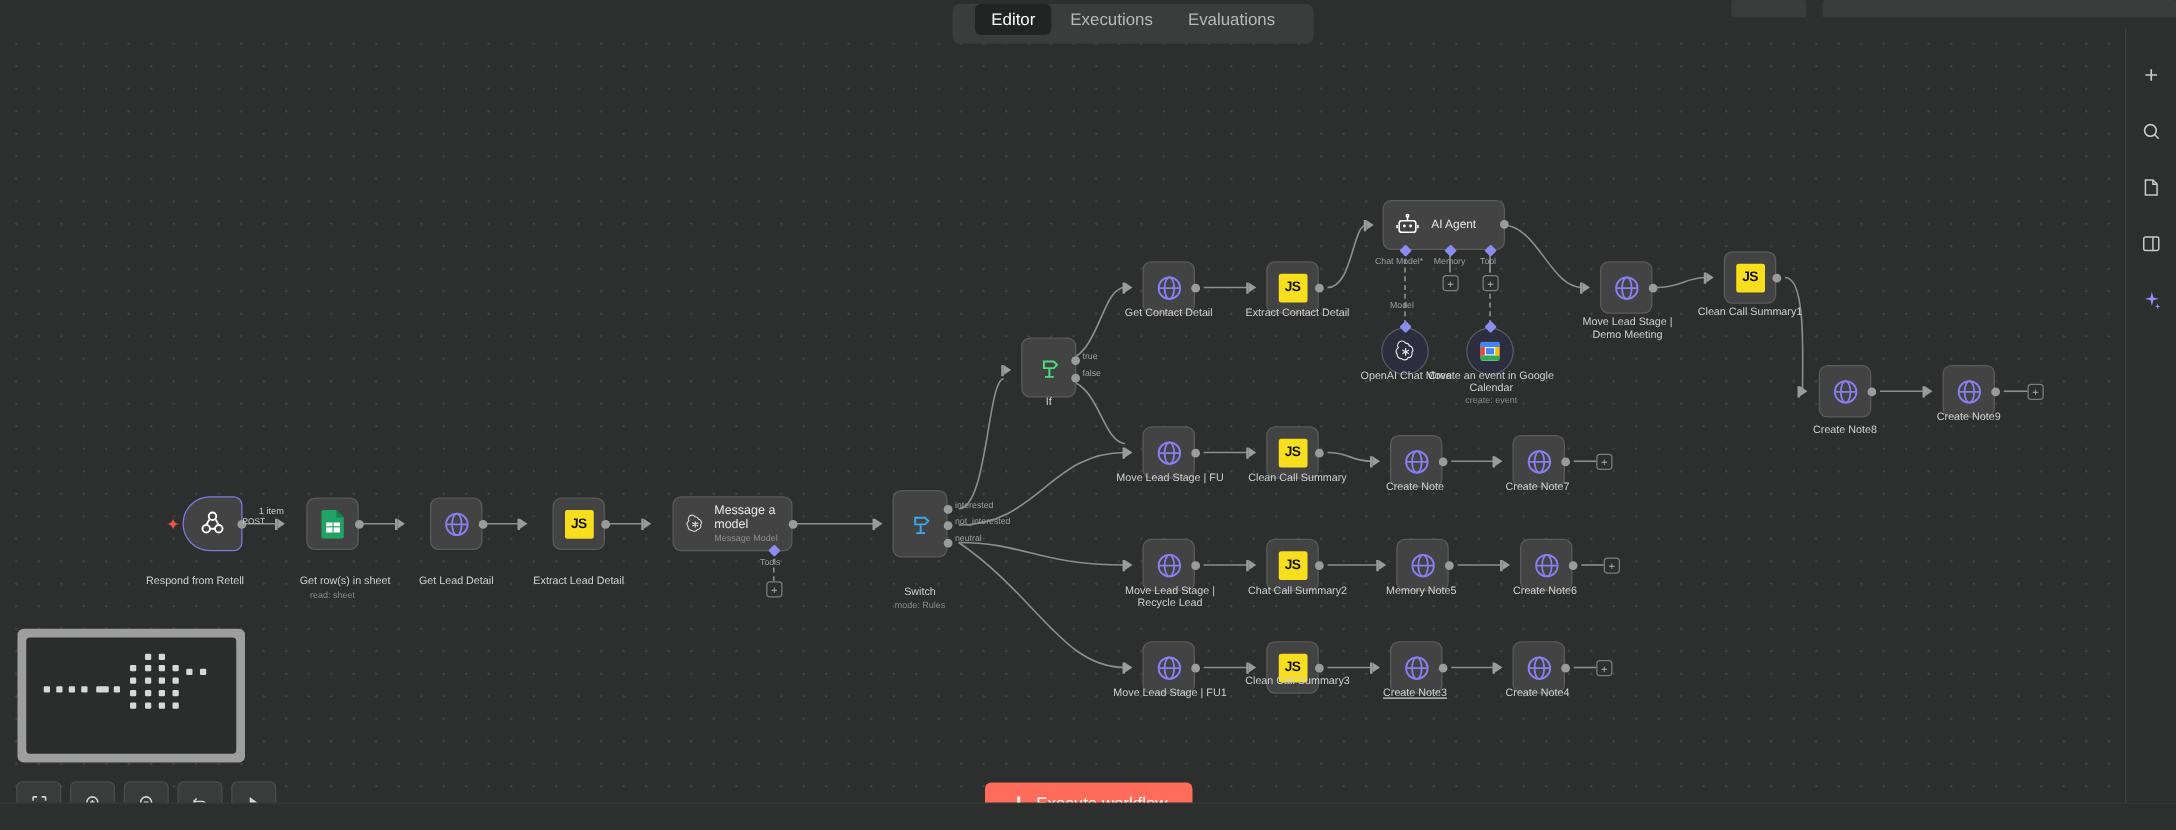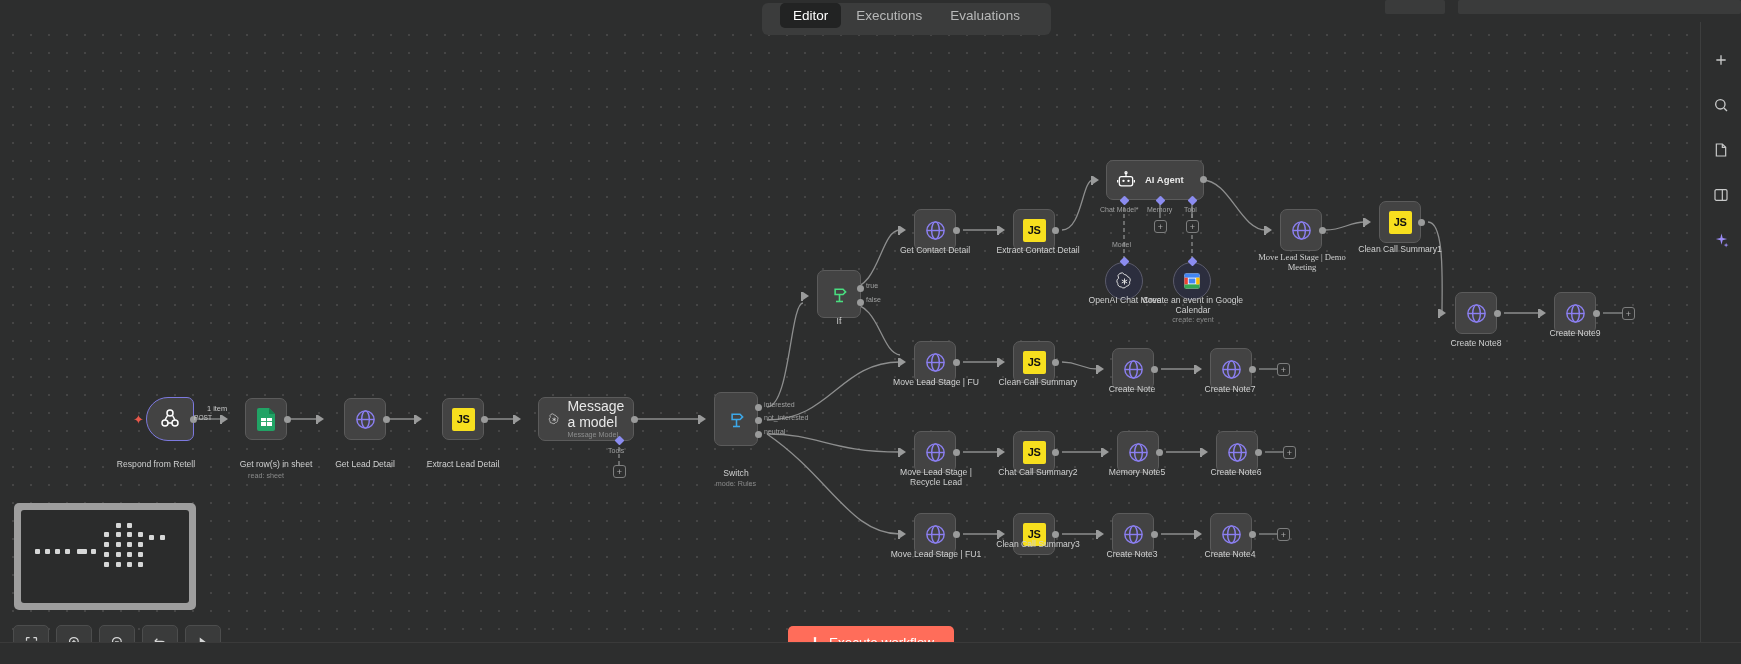--- a/index.html
+++ b/index.html
@@ -104,21 +104,21 @@
     justify-content: flex-start;
     padding-left: 9px; gap: 9px;
   }
   .node.circ {
     width: 38px; height: 38px;
     border-radius: 50%;
     background: #2c2e3e;
     border: 1px solid #5b5b6b;
   }
   .node .ttl {
-    font-size: 14px; color: #e8e8e8; line-height: 1.15;
+    font-size: 10px; color: #e8e8e8; line-height: 1.15;
   }
   .node .sub { font-size: 7.2px; color: #8d8e8e; line-height:1.15; margin-top:1px; }
 
   .nlabel {
     position: absolute;
     font-size: 8.6px;
     color: #d0d1d1;
     text-align: center;
     line-height: 1.2;
     z-index: 21;
@@ -435,21 +435,21 @@
     <div class="node agent" style="left:1106px; top:138px; width:98px; height:40px;">
       <svg width="20" height="20" viewBox="0 0 24 24" fill="none" stroke="#fff" stroke-width="1.5">
         <rect x="4" y="8" width="16" height="11" rx="2.5"></rect>
         <circle cx="9" cy="13" r="1.4" fill="#fff" stroke="none"></circle>
         <circle cx="15" cy="13" r="1.4" fill="#fff" stroke="none"></circle>
         <path d="M12 4v4"></path>
           <circle cx="12" cy="3.2" r="1.2"></circle>
         <path d="M2 12v3"></path>
           <path d="M22 12v3"></path>
       </svg>
-      <div class="ttl" style="font-size:9.5px;font-weight:bold;">AI Agent</div>
+      <div class="ttl" style="font-size:9.5px;">AI Agent</div>
     </div>
     <div class="port" style="left:1200px; top:154px;"></div>
 
     <div class="port" style="left:1121px; top:175px; width:7px;height:7px;transform:rotate(45deg);border-radius:1px;background:#8b8cf0;"></div>
     <div class="port" style="left:1157px; top:175px; width:7px;height:7px;transform:rotate(45deg);border-radius:1px;background:#8b8cf0;"></div>
     <div class="port" style="left:1189px; top:175px; width:7px;height:7px;transform:rotate(45deg);border-radius:1px;background:#8b8cf0;"></div>
     <div class="portlbl" style="left:1100px; top:184px;">Chat Model*</div>
     <div class="portlbl" style="left:1147px; top:184px;">Memory</div>
     <div class="portlbl" style="left:1184px; top:184px;">Tool</div>
     <div class="plusbox" style="left:1154px; top:198px;">+</div>
@@ -482,21 +482,21 @@
     <div class="arrowbar" style="left:1264px; top:204px;"></div>
     <div class="arrow" style="left:1266px; top:204px;"></div>
     <div class="node sq" style="left:1280px; top:187px;">
       <svg width="23" height="23" viewBox="0 0 24 24" fill="none" stroke="#8b7ff0" stroke-width="1.5">
         <circle cx="12" cy="12" r="9"></circle>
           <path d="M3 12h18"></path>
           <ellipse cx="12" cy="12" rx="4" ry="9"></ellipse>
       </svg>
     </div>
     <div class="port" style="left:1319px; top:205px;"></div>
-    <div class="nlabel" style="left:1254px; top:230px; width:96px;font-family:Liberation Serif, serif;">Move Lead Stage | Demo Meeting</div>
+    <div class="nlabel" style="left:1254px; top:230px; width:96px;">Move Lead Stage | Demo Meeting</div>
 
     <div class="arrowbar" style="left:1363px; top:196px;"></div>
     <div class="arrow" style="left:1365px; top:196px;"></div>
     <div class="node sq" style="left:1379px; top:179px;">
       <div class="jsicon">JS</div>
     </div>
     <div class="port" style="left:1418px; top:197px;"></div>
     <div class="nlabel" style="left:1345px; top:222px; width:110px;">Clean Call Summary1</div>
 
     <div class="arrowbar" style="left:1438px; top:287px;"></div>
@@ -637,21 +637,21 @@
     <div class="arrowbar" style="left:1096px; top:508px;"></div>
     <div class="arrow" style="left:1098px; top:508px;"></div>
     <div class="node sq" style="left:1112px; top:491px;">
       <svg width="23" height="23" viewBox="0 0 24 24" fill="none" stroke="#8b7ff0" stroke-width="1.5">
         <circle cx="12" cy="12" r="9"></circle>
           <path d="M3 12h18"></path>
           <ellipse cx="12" cy="12" rx="4" ry="9"></ellipse>
       </svg>
     </div>
     <div class="port" style="left:1151px; top:509px;"></div>
-    <div class="nlabel" style="left:1092px; top:527px; width:80px;">Create Note3</div>
+    <div class="nlabel" style="left:1092px; top:527px; width:80px;text-decoration:underline;">Create Note3</div>
 
     <div class="arrowbar" style="left:1194px; top:508px;"></div>
     <div class="arrow" style="left:1196px; top:508px;"></div>
     <div class="node sq" style="left:1210px; top:491px;">
       <svg width="23" height="23" viewBox="0 0 24 24" fill="none" stroke="#8b7ff0" stroke-width="1.5">
         <circle cx="12" cy="12" r="9"></circle>
           <path d="M3 12h18"></path>
           <ellipse cx="12" cy="12" rx="4" ry="9"></ellipse>
       </svg>
     </div>

